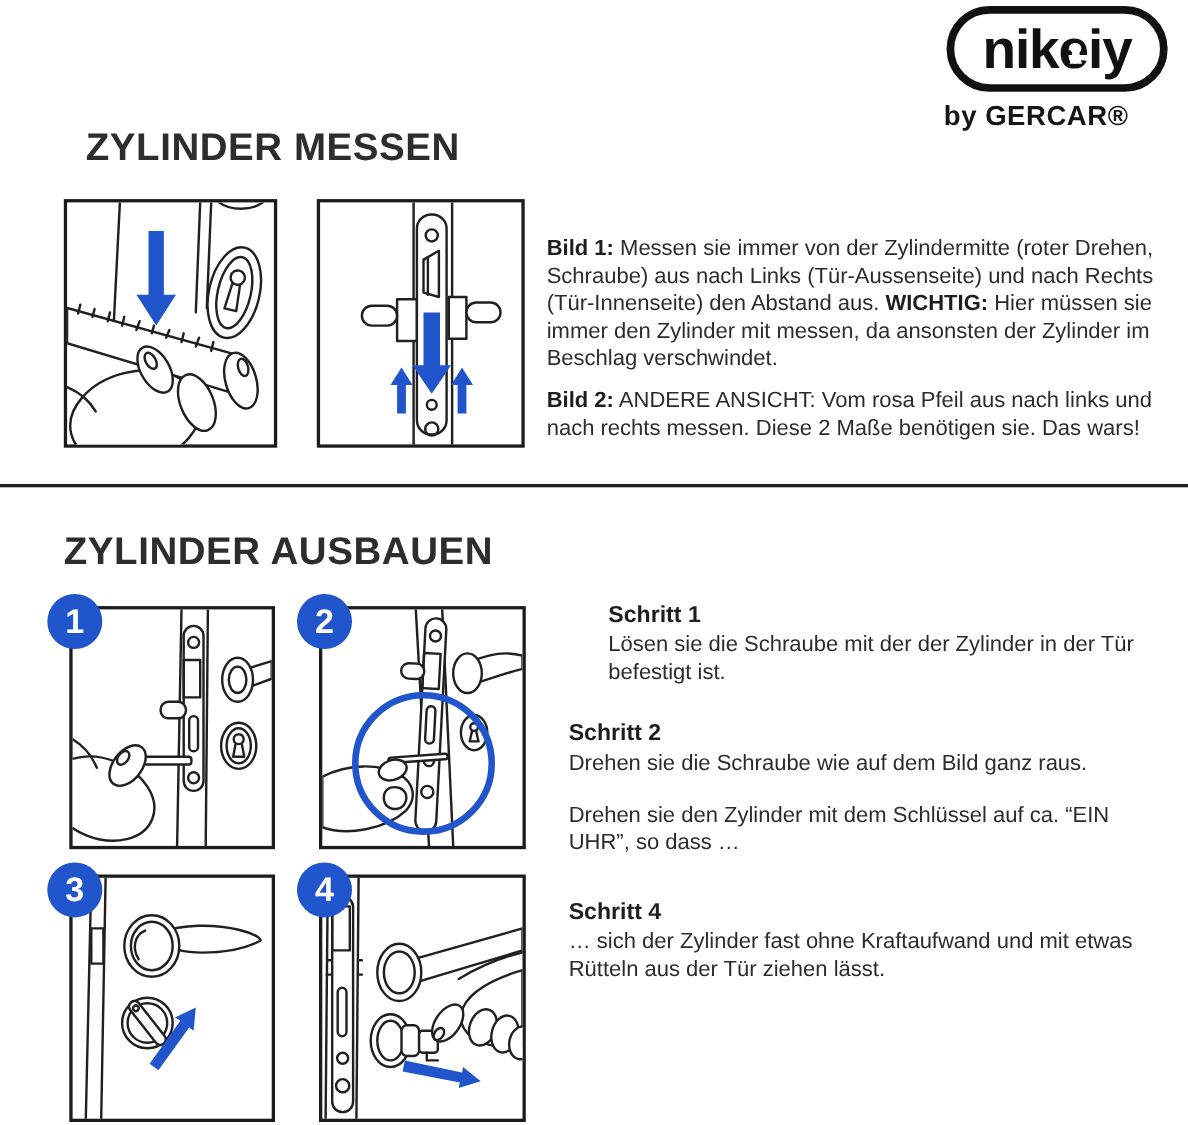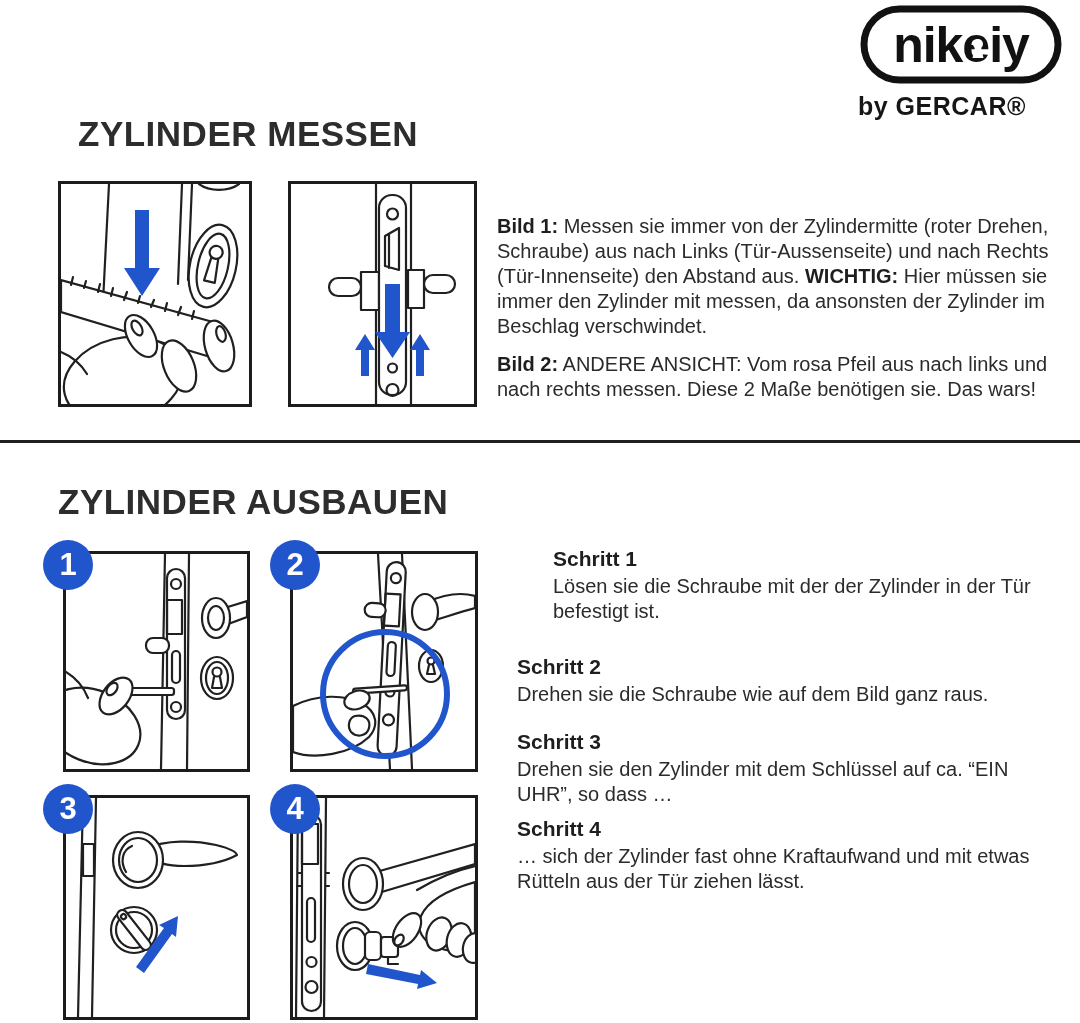--- a/index.html
+++ b/index.html
@@ -313,21 +313,20 @@
 
   <div class="step" id="step1">
     <span class="step-label">Schritt 1</span>
     <span>Lösen sie die Schraube mit der der Zylinder in der Tür befestigt ist.</span>
   </div>
   <div class="step" id="step2">
     <span class="step-label">Schritt 2</span>
     <span>Drehen sie die Schraube wie auf dem Bild ganz raus.</span>
   </div>
   <div class="step" id="step3">
-    <span class="step-label">Schritt 3</span>
     <span>Drehen sie den Zylinder mit dem Schlüssel auf ca. “EIN UHR”, so dass …</span>
   </div>
   <div class="step" id="step4">
     <span class="step-label">Schritt 4</span>
     <span>… sich der Zylinder fast ohne Kraftaufwand und mit etwas Rütteln aus der Tür ziehen lässt.</span>
   </div>
 
 </div>
 
 </body></html>

